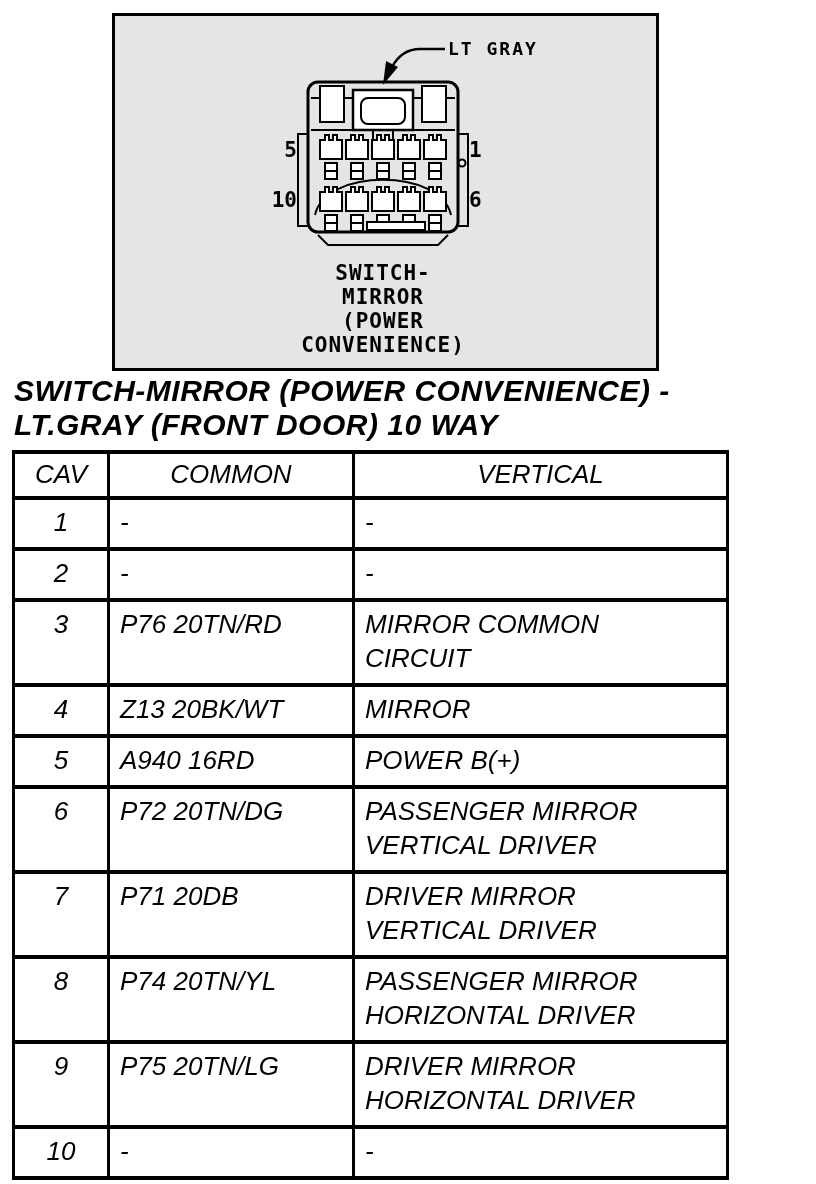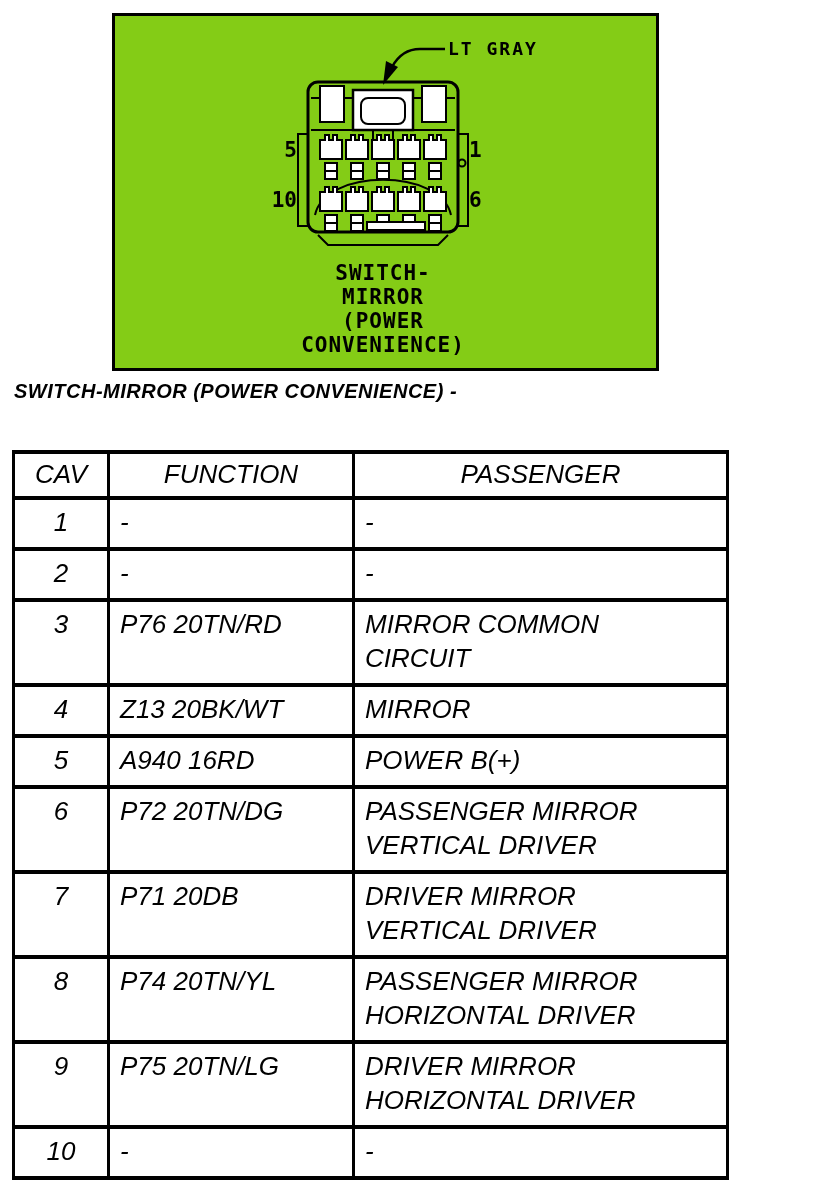--- a/index.html
+++ b/index.html
@@ -11,37 +11,37 @@
     color: #000;
     overflow: hidden;
   }
 
   
   .figure-frame {
     position: absolute;
     left: 112px; top: 13px;
     width: 541px; height: 352px;
     border: 3px solid #000;
-    background: #84cc16;
+    background: #e5e5e5;
   }
   .figure-frame svg { display: block; }
   .stencil {
     font-family: "DejaVu Sans Mono", monospace;
     font-weight: 700;
     fill: #000;
   }
 
   
   .page-title {
     position: absolute;
     left: 14px; top: 374px;
     width: 760px;
     font-style: italic;
     font-weight: 700;
-    font-size: 20px;
+    font-size: 30px;
     line-height: 34px;
     letter-spacing: 0.5px;
     white-space: nowrap;
   }
 
   
   table.pinout {
     position: absolute;
     left: 12px; top: 450px;
     width: 714px;
@@ -159,33 +159,34 @@
       <text class="stencil" x="268" y="264" font-size="21" letter-spacing="1">SWITCH-</text>
       <text class="stencil" x="268" y="288" font-size="21" letter-spacing="1">MIRROR</text>
       <text class="stencil" x="268" y="312" font-size="21" letter-spacing="1">(POWER</text>
       <text class="stencil" x="268" y="336" font-size="21" letter-spacing="1">CONVENIENCE)</text>
     </g>
   </svg>
 </div>
 
 <div class="page-title">
   <div>SWITCH-MIRROR (POWER CONVENIENCE) -</div>
+  <div>LT.GRAY (FRONT DOOR) 10 WAY</div>
 </div>
 
 <table class="pinout">
   <colgroup>
       <col class="c-cav">
       <col class="c-circ">
       <col class="c-func">
     </colgroup>
   <thead>
     <tr>
       <th>CAV</th>
-      <th>FUNCTION</th>
-      <th>PASSENGER</th>
+      <th>COMMON</th>
+      <th>VERTICAL</th>
     </tr>
   </thead>
   <tbody>
     <tr>
       <td class="cav">1</td>
       <td>-</td>
       <td class="func">-</td>
     </tr>
     <tr>
       <td class="cav">2</td>

